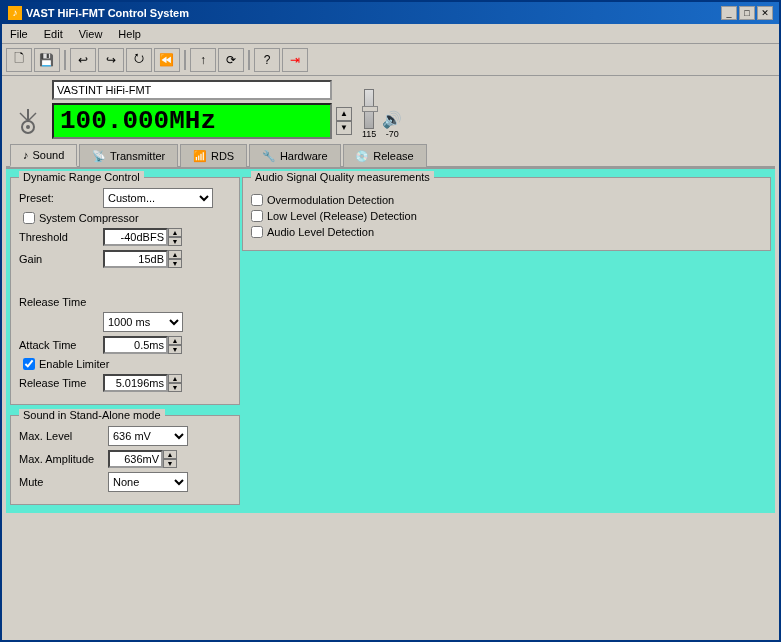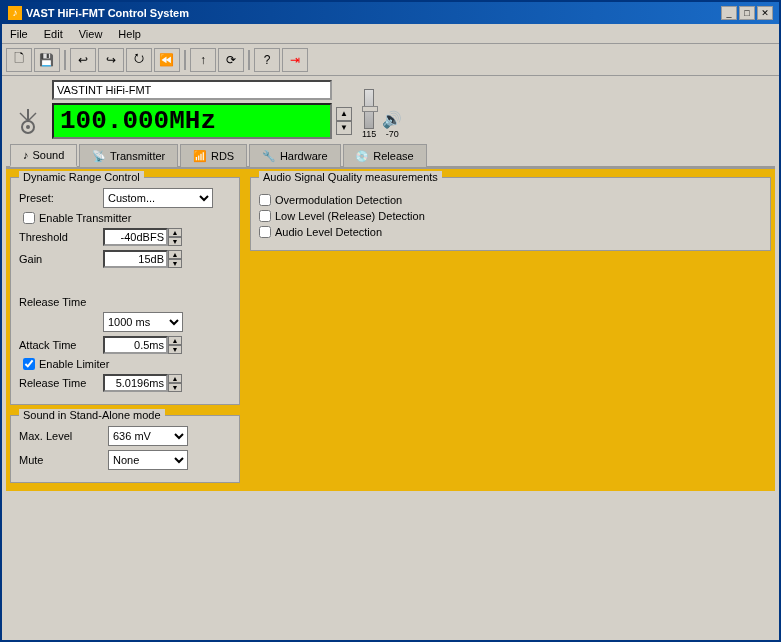--- a/index.html
+++ b/index.html
@@ -146,25 +146,25 @@
       position: relative;
       top: 1px;
     }
     .tab.active {
       background: #d4d0c8;
       border-bottom: 2px solid #d4d0c8;
       z-index: 1;
     }
     
     .content-area {
-      background: #eab308;
+      background: #5eead4;
       padding: 8px;
       flex: 1;
       display: flex;
-      gap: 10px;
+      gap: 2px;
     }
     
     .group-box {
       border: 1px solid #999;
       padding: 8px;
       position: relative;
       background: #d4d0c8;
     }
     .group-box-title {
       position: absolute;
@@ -374,21 +374,21 @@
             <option>None</option>
             <option>Gentle</option>
             <option>Standard</option>
             <option>Heavy</option>
           </select>
         </div>
 
         <div class="form-row" style="margin-left:4px;">
           <label class="checkbox-label">
             <input type="checkbox" style="">
-            <span>Enable Transmitter</span>
+            <span>System Compressor</span>
           </label>
         </div>
 
         <div class="form-row">
           <span class="form-label">Threshold</span>
           <div class="spinbox">
             <input type="text" value="-40dBFS" style="width: 65px; text-align: right; height: 18px; border: 2px inset rgb(153, 153, 153); font-size: 11px; padding: 0px 2px;">
             <div class="spinbox-btns">
               <button class="spinbox-btn">▲</button>
               <button class="spinbox-btn">▼</button>
@@ -452,20 +452,30 @@
 
         <div class="form-row">
           <span style="min-width:85px;font-size:11px;">Max. Level</span>
           <select class="dropdown-select" style="width:80px;">
             <option selected="">636 mV</option>
             <option>318 mV</option>
             <option>1272 mV</option>
           </select>
         </div>
 
+        <div class="form-row">
+          <span style="min-width:85px;font-size:11px;">Max. Amplitude</span>
+          <div class="spinbox">
+            <input type="text" value="636mV" style="width: 55px; text-align: right; height: 18px; border: 2px inset rgb(153, 153, 153); font-size: 11px; padding: 0px 2px;">
+            <div class="spinbox-btns">
+              <button class="spinbox-btn">▲</button>
+              <button class="spinbox-btn">▼</button>
+            </div>
+          </div>
+        </div>
 
         <div class="form-row">
           <span style="min-width:85px;font-size:11px;">Mute</span>
           <select class="dropdown-select" style="width:80px;">
             <option selected="">None</option>
             <option>Input 1</option>
             <option>Input 2</option>
             <option>Both</option>
           </select>
         </div>

